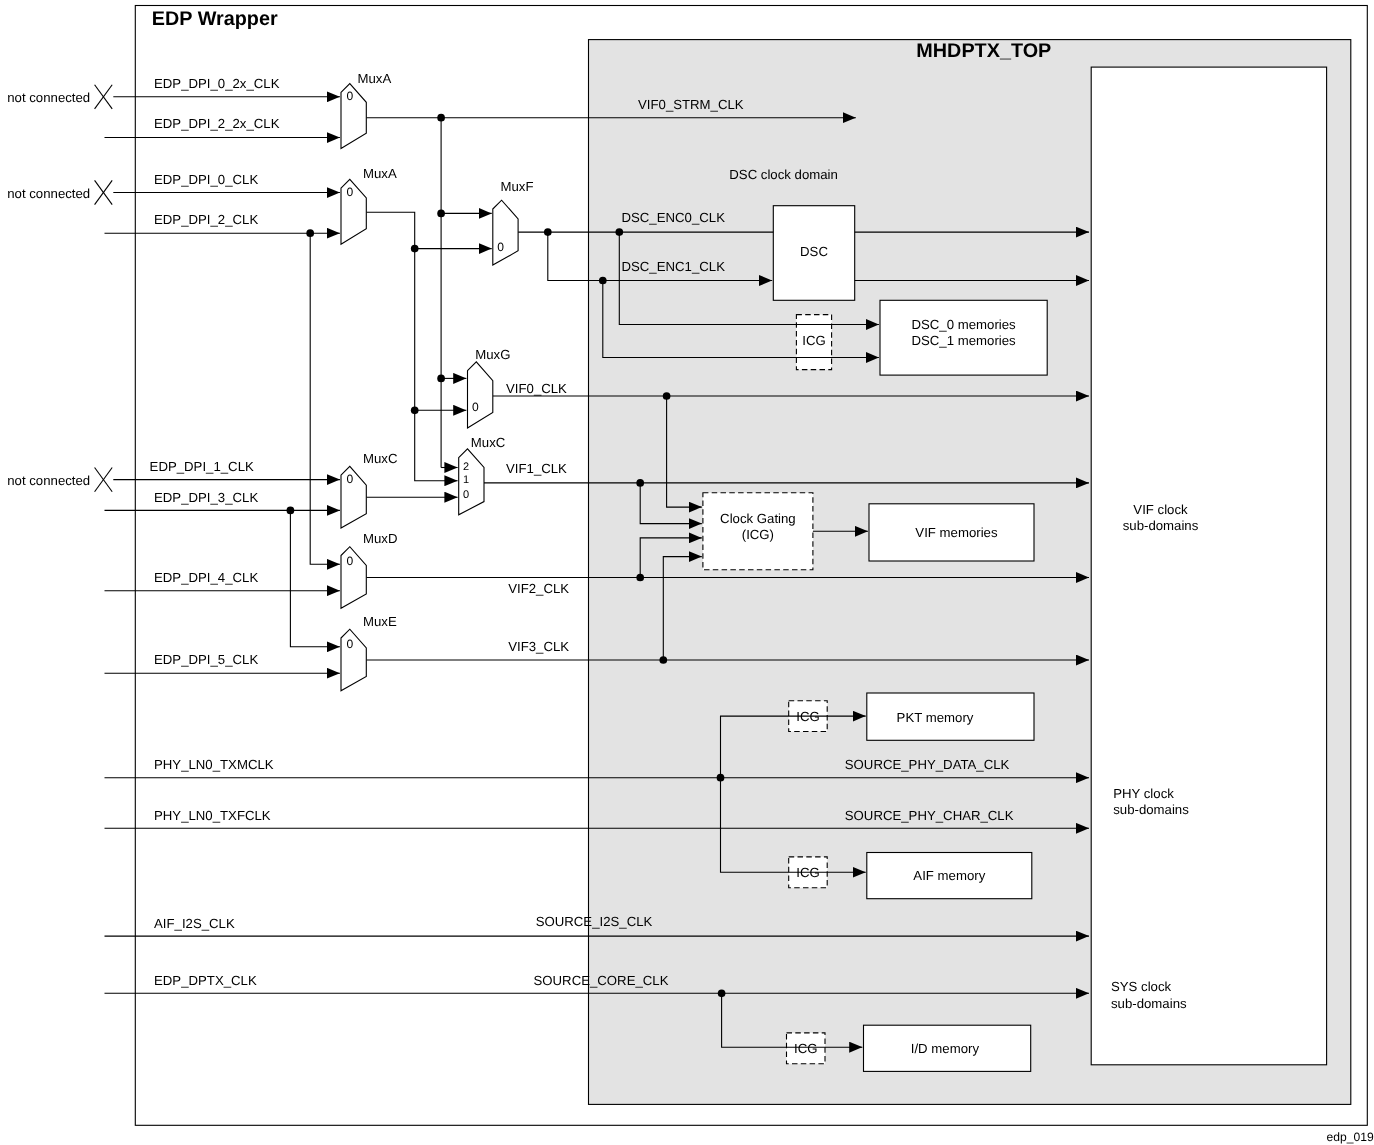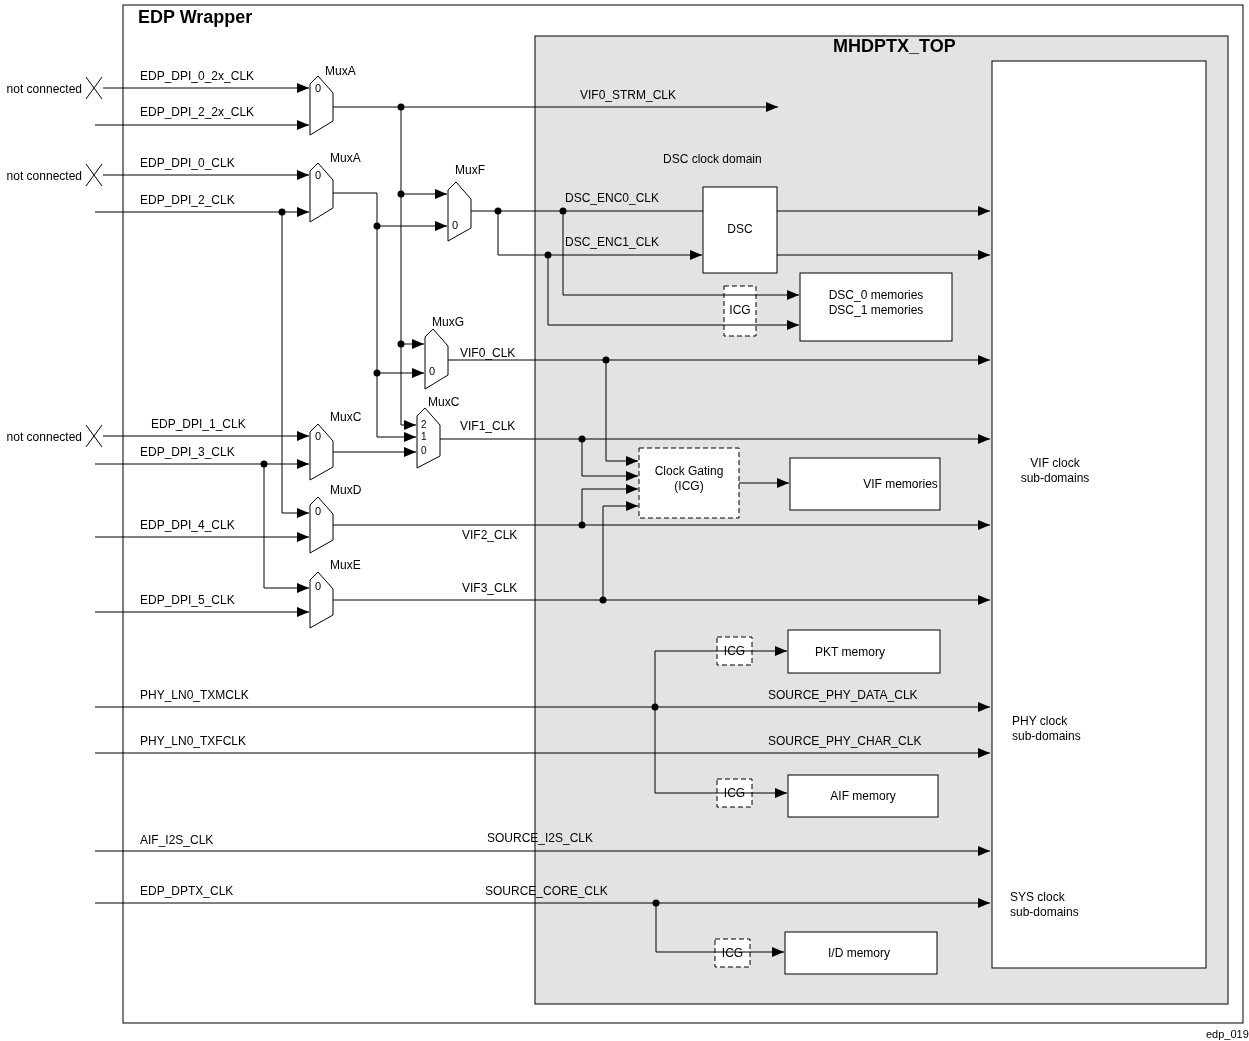--- a/index.html
+++ b/index.html
@@ -147,21 +147,21 @@
 
 
 <div class="lbl rt" style="left:0;top:82px;width:82px">not connected</div>
 <div class="lbl rt" style="left:0;top:169px;width:82px">not connected</div>
 <div class="lbl rt" style="left:0;top:430px;width:82px">not connected</div>
 
 <div class="lbl" style="left:140px;top:69px">EDP_DPI_0_2x_CLK</div>
 <div class="lbl" style="left:140px;top:105px">EDP_DPI_2_2x_CLK</div>
 <div class="lbl" style="left:140px;top:156px">EDP_DPI_0_CLK</div>
 <div class="lbl" style="left:140px;top:193px">EDP_DPI_2_CLK</div>
-<div class="lbl" style="left:151px;top:417px">EDP_DPI_1_CLK</div>
+<div class="lbl" style="left:136px;top:417px">EDP_DPI_1_CLK</div>
 <div class="lbl" style="left:140px;top:445px">EDP_DPI_3_CLK</div>
 <div class="lbl" style="left:140px;top:518px">EDP_DPI_4_CLK</div>
 <div class="lbl" style="left:140px;top:593px">EDP_DPI_5_CLK</div>
 <div class="lbl" style="left:140px;top:688px">PHY_LN0_TXMCLK</div>
 <div class="lbl" style="left:140px;top:734px">PHY_LN0_TXFCLK</div>
 <div class="lbl" style="left:140px;top:833px">AIF_I2S_CLK</div>
 <div class="lbl" style="left:140px;top:884px">EDP_DPTX_CLK</div>
 
 <div class="lbl" style="left:325px;top:64px">MuxA</div>
 <div class="lbl" style="left:330px;top:151px">MuxA</div>
@@ -199,21 +199,21 @@
 <div class="lbl ctr" style="left:703px;top:222px;width:74px">DSC</div>
 <div class="lbl ctr" style="left:724px;top:303px;width:32px">ICG</div>
 <div class="lbl ctr ml" style="left:800px;top:288px;width:152px">
   <div>DSC_0 memories</div>
   <div>DSC_1 memories</div>
 </div>
 <div class="lbl ctr ml" style="left:639px;top:464px;width:100px">
   <div>Clock Gating</div>
   <div>(ICG)</div>
 </div>
-<div class="lbl ctr" style="left:819px;top:477px;width:163px">VIF memories</div>
+<div class="lbl ctr" style="left:788px;top:477px;width:163px">VIF memories</div>
 <div class="lbl ctr" style="left:717px;top:644px;width:35px">ICG</div>
 <div class="lbl ctr" style="left:788px;top:645px;width:124px">PKT memory</div>
 <div class="lbl ctr" style="left:717px;top:786px;width:35px">ICG</div>
 <div class="lbl ctr" style="left:788px;top:789px;width:150px">AIF memory</div>
 <div class="lbl ctr" style="left:715px;top:946px;width:35px">ICG</div>
 <div class="lbl ctr" style="left:785px;top:946px;width:148px">I/D memory</div>
 
 <div class="lbl ctr ml" style="left:1005px;top:456px;width:100px">
   <div>VIF clock</div>
   <div>sub-domains</div>

